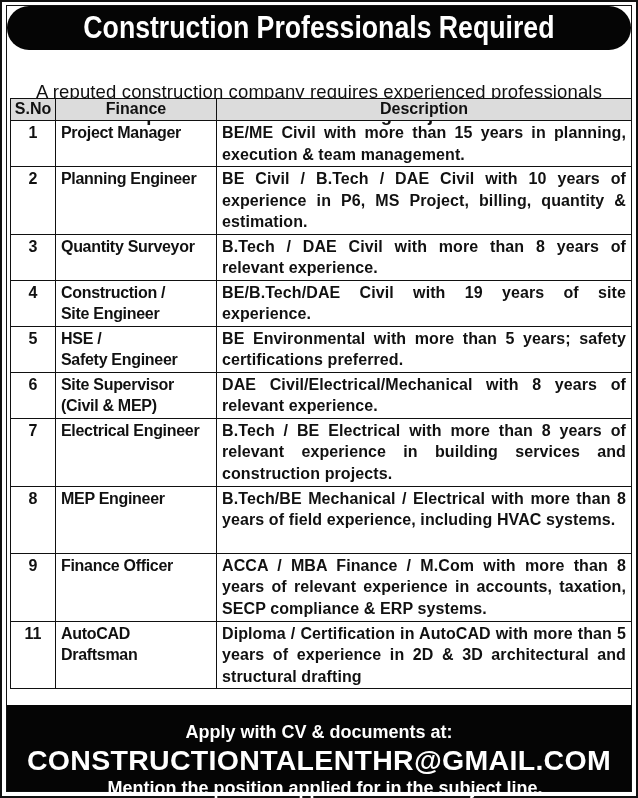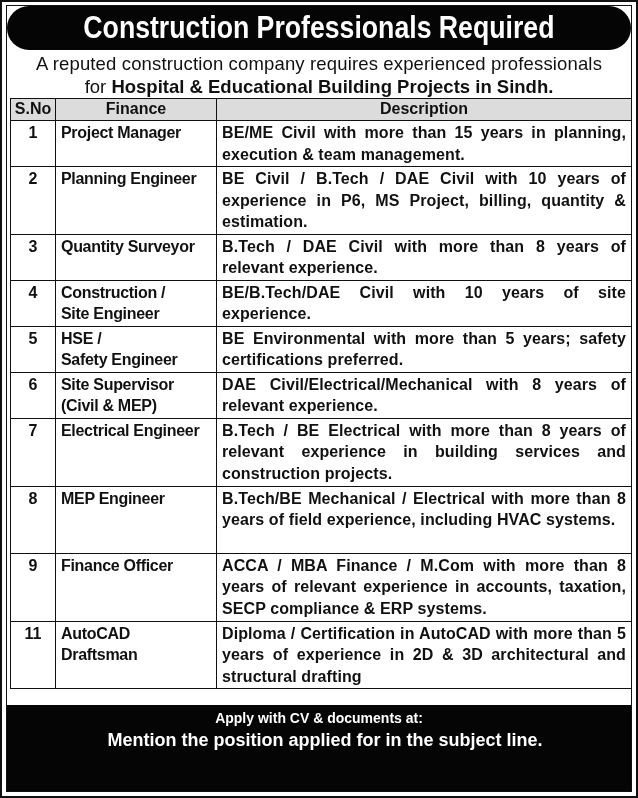--- a/index.html
+++ b/index.html
@@ -24,21 +24,21 @@
   .title {
     color: #fff; font-weight: bold; font-size: 31px; letter-spacing: 0px;
     transform: scaleX(0.86); transform-origin: center; white-space: nowrap;
     font-family: "Liberation Sans", sans-serif;
   }
 
   .intro {
     position: absolute; left: 0; right: 0; top: 46px; text-align: center;
     font-size: 18.5px; line-height: 23px; color: #111;
   }
-  .intro .line1 { display: block; letter-spacing: 0.15px; }
+  .intro .line1 { display: block; letter-spacing: 0.15px; margin-top: 28px; }
   .intro .line2 { display: block; }
   .intro b { font-weight: bold; margin-top: 24px; }
 
   table.jobs {
     position: absolute; left: 3px; top: 92px; width: 621px;
     border-collapse: collapse; table-layout: fixed;
     font-size: 16px; line-height: 21.5px;
   }
   table.jobs th, table.jobs td {
     border: 1.5px solid #111; vertical-align: top; font-weight: bold;
@@ -53,21 +53,21 @@
   td.desc { text-align: justify; text-align-last: left; letter-spacing: 0.1px; }
   col.c-sno { width: 45px; }
   col.c-pos { width: 161px; }
   col.c-desc { width: 415px; }
 
   .footer-band {
     position: absolute; left: 0; right: 0; bottom: 0; height: 86px;
     background: #050505; color: #fff; text-align: center;
     font-weight: bold;
   }
-  .footer-band .apply { display: block; font-size: 14px; line-height: 22px; padding-top: 2px; }
+  .footer-band .apply { display: block; font-size: 18px; line-height: 22px; padding-top: 16px; }
   .footer-band .email { display: block; font-size: 28.5px; line-height: 34px; letter-spacing: 0.3px; font-family: "Liberation Sans", sans-serif; }
   .footer-band .mention { display: block; font-size: 18px; line-height: 22px; padding-left: 12px; }
 </style>
 </head>
 <body>
 
 <div class="page">
   <div class="inner">
 
     <div class="title-band">
@@ -104,21 +104,21 @@
           <td class="desc">BE Civil / B.Tech / DAE Civil with 10 years of experience in P6, MS Project, billing, quantity &amp; estimation.</td>
         </tr>
         <tr style="height:46px">
           <td class="sno">3</td>
           <td class="pos">Quantity Surveyor</td>
           <td class="desc">B.Tech / DAE Civil with more than 8 years of relevant experience.</td>
         </tr>
         <tr style="height:46px">
           <td class="sno">4</td>
           <td class="pos"><span>Construction /</span><br><span>Site Engineer</span></td>
-          <td class="desc">BE/B.Tech/DAE Civil with 10 years of site experience.</td>
+          <td class="desc">BE/B.Tech/DAE Civil with 19 years of site experience.</td>
         </tr>
         <tr style="height:45px">
           <td class="sno">5</td>
           <td class="pos"><span>HSE /</span><br><span>Safety Engineer</span></td>
           <td class="desc">BE Environmental with more than 5 years; safety certifications preferred.</td>
         </tr>
         <tr style="height:45px">
           <td class="sno">6</td>
           <td class="pos"><span>Site Supervisor</span><br><span>(Civil &amp; MEP)</span></td>
           <td class="desc">DAE Civil/Electrical/Mechanical with 8 years of relevant experience.</td>
@@ -141,17 +141,18 @@
         <tr style="height:66px">
           <td class="sno">11</td>
           <td class="pos"><span>AutoCAD</span><br><span>Draftsman</span></td>
           <td class="desc">Diploma / Certification in AutoCAD with more than 5 years of experience in 2D &amp; 3D architectural and structural drafting</td>
         </tr>
       </tbody>
     </table>
 
     <div class="footer-band">
       <span class="apply">Apply with CV &amp; documents at:</span>
+      <span class="email">CONSTRUCTIONTALENTHR@GMAIL.COM</span>
       <span class="mention">Mention the position applied for in the subject line.</span>
     </div>
 
   </div>
 </div>
 
 </body></html>

